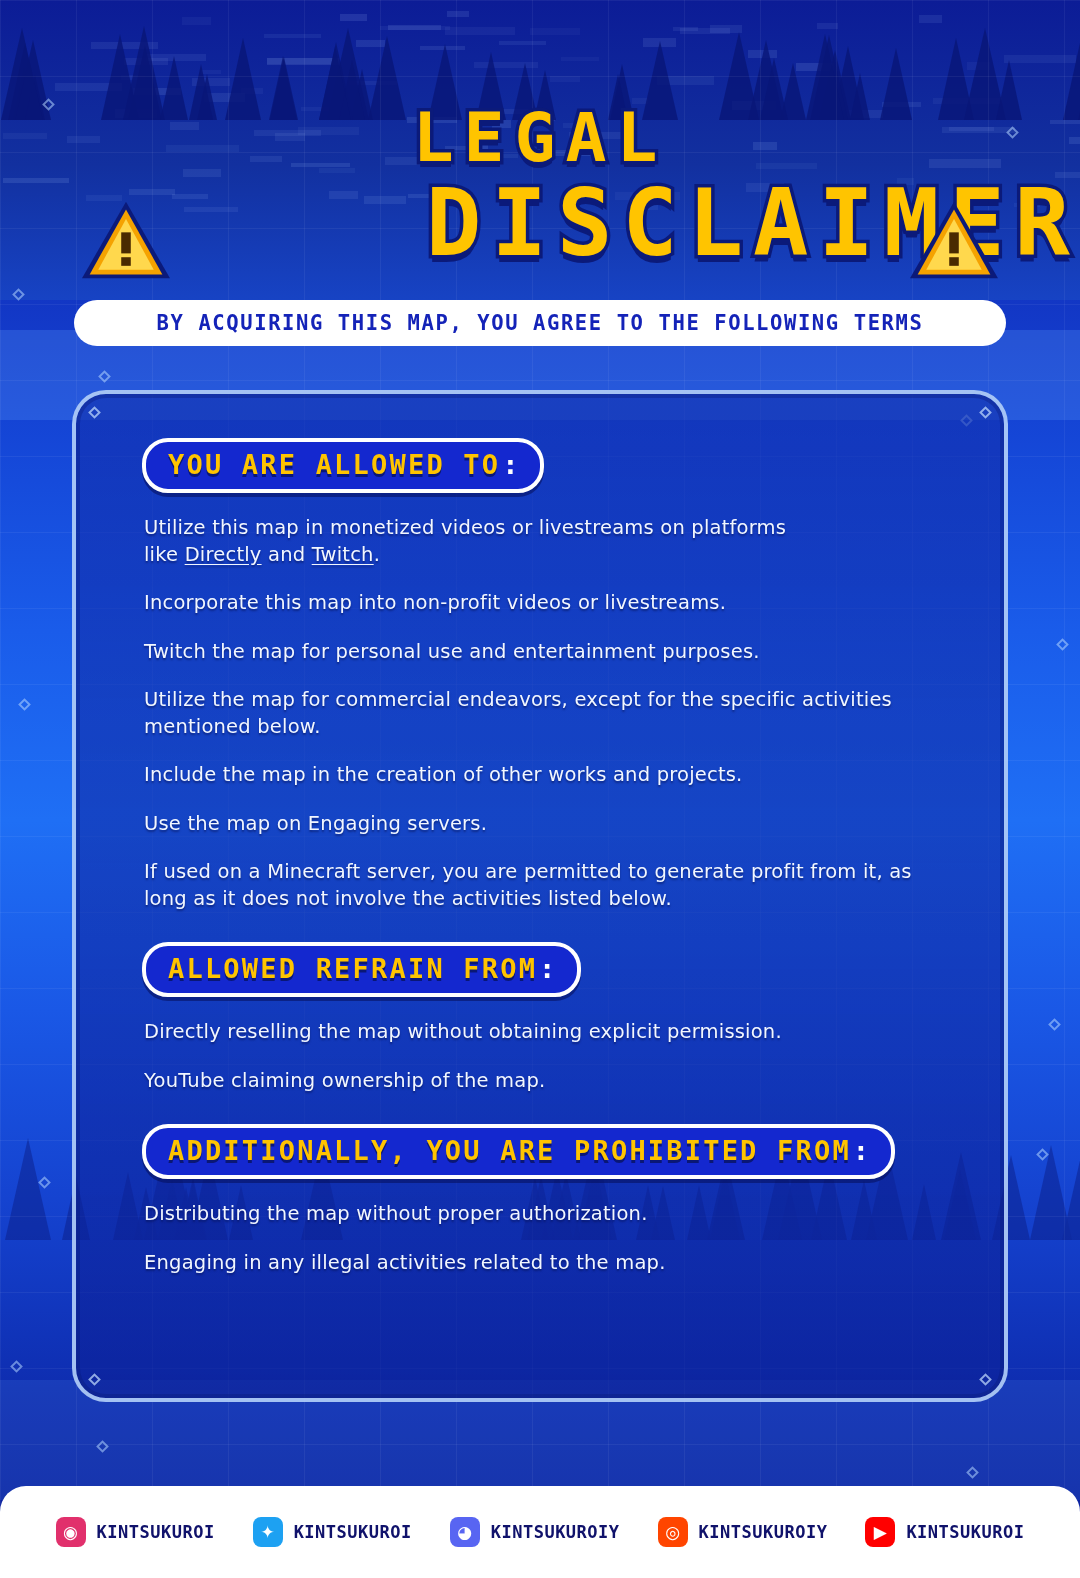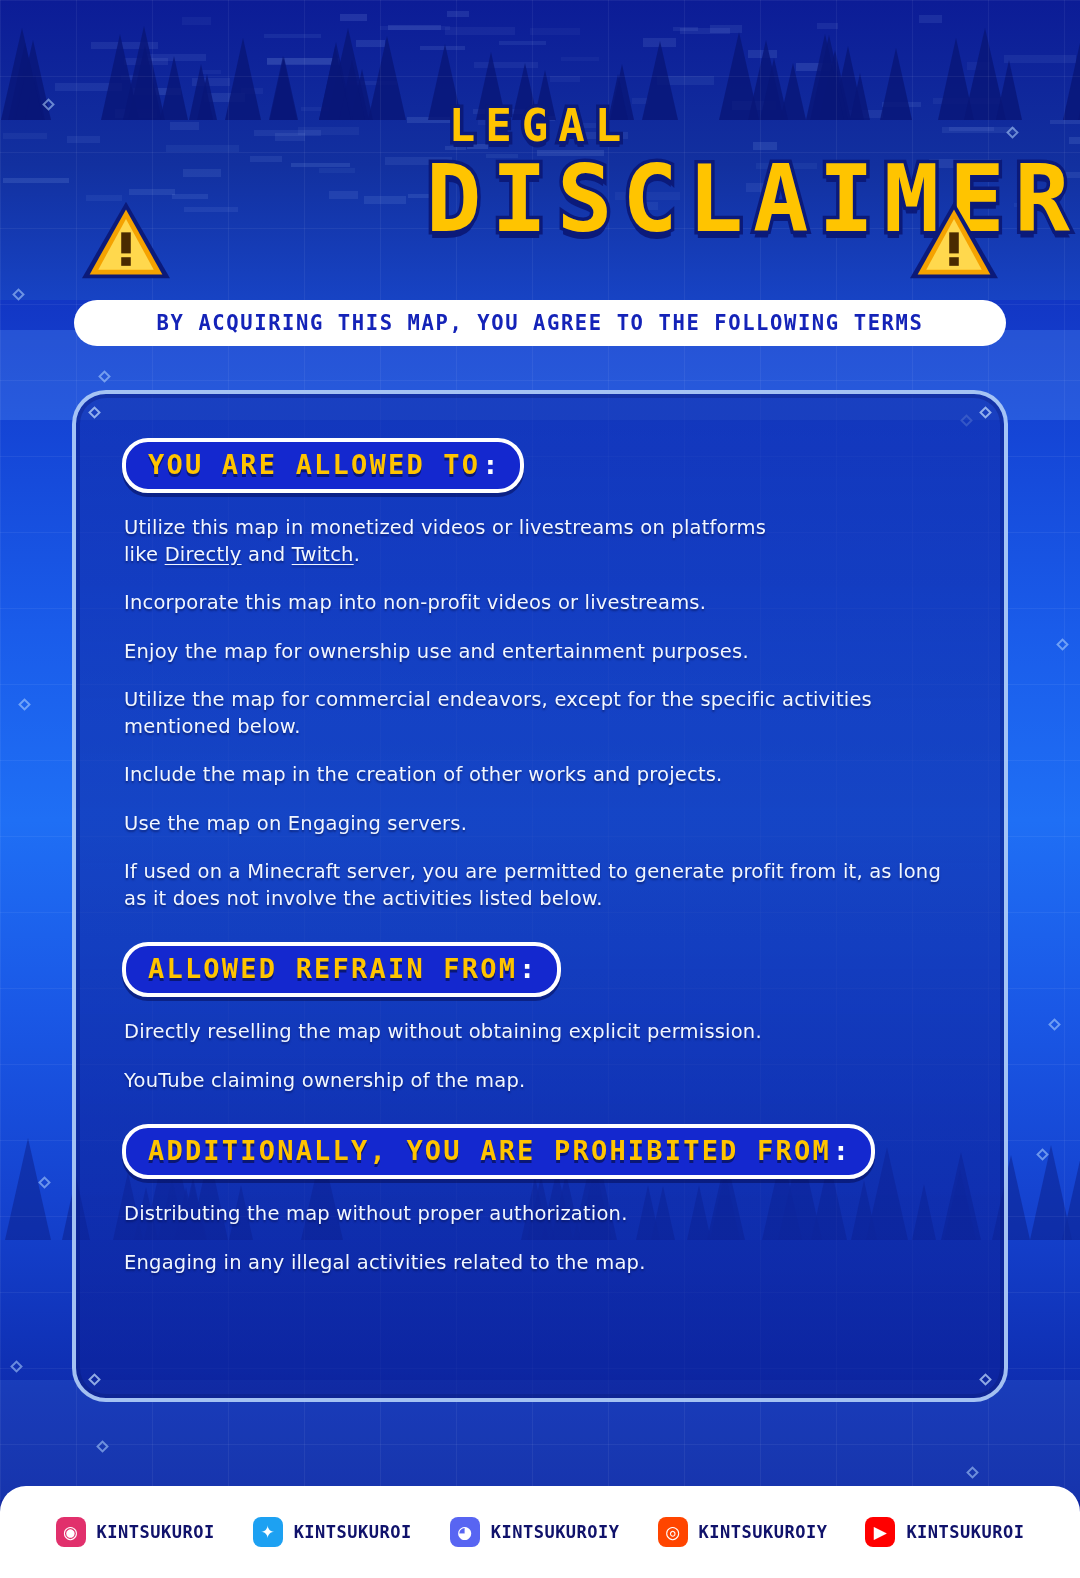--- a/index.html
+++ b/index.html
@@ -87,21 +87,21 @@
     font-family: "DejaVu Sans Mono", monospace;
     font-weight: bold;
     color: #ffc400;
     letter-spacing: 10px;
     line-height: 1;
     -webkit-text-stroke: 7px #0b1a7a;
     paint-order: stroke fill;
     text-shadow: 0 7px 0 #093, 0 0 0 #000;
   }
   .title-legal {
-    font-size: 44px;
+    font-size: 68px;
     text-shadow: 0 6px 0 #0b1a7a;
   }
   .title-disclaimer {
     font-size: 92px;
     margin-top: 6px;
     text-shadow: 0 7px 0 #0b1a7a;
     text-align: right;
   }
 
   .warn {
@@ -174,21 +174,21 @@
     text-shadow: 0 3px 0 #0a1776;
   }
   .pill .pill-colon {
     font-family: "DejaVu Sans Mono", monospace;
     font-weight: bold;
     font-size: 27px;
     color: #ffffff;
     margin-left: 2px;
   }
 
-  .section { margin-bottom: 4px; }
+  .section { margin-bottom: 4px; margin-left: 20px; }
   .section-body { margin: 22px 0 30px 2px; }
 
   .line {
     font-family: "DejaVu Sans", sans-serif;
     font-size: 19.5px;
     line-height: 1.36;
     color: #f2f7ff;
     margin-bottom: 22px;
     letter-spacing: 0.2px;
     text-shadow: 0 2px 2px rgba(6,16,80,0.55);
@@ -463,21 +463,21 @@
     <div class="corner-dot" style="right:14px;bottom:14px;"></div>
 
     <div class="section">
       <div class="pill">
         <span class="pill-text">YOU ARE ALLOWED TO</span>
         <span class="pill-colon">:</span>
       </div>
       <div class="section-body">
         <div class="line">Utilize this map in monetized videos or livestreams on platforms<br>like <u>Directly</u> and <u>Twitch</u>.</div>
         <div class="line">Incorporate this map into non-profit videos or livestreams.</div>
-        <div class="line">Enjoy the map for ownership use and entertainment purposes.</div>
+        <div class="line">Twitch the map for personal use and entertainment purposes.</div>
         <div class="line">Utilize the map for commercial endeavors, except for the specific activities mentioned below.</div>
         <div class="line">Include the map in the creation of other works and projects.</div>
         <div class="line">Use the map on Engaging servers.</div>
         <div class="line">If used on a Minecraft server, you are permitted to generate profit from it, as long as it does not involve the activities listed below.</div>
       </div>
     </div>
 
     <div class="section">
       <div class="pill">
         <span class="pill-text">ALLOWED REFRAIN FROM</span>

